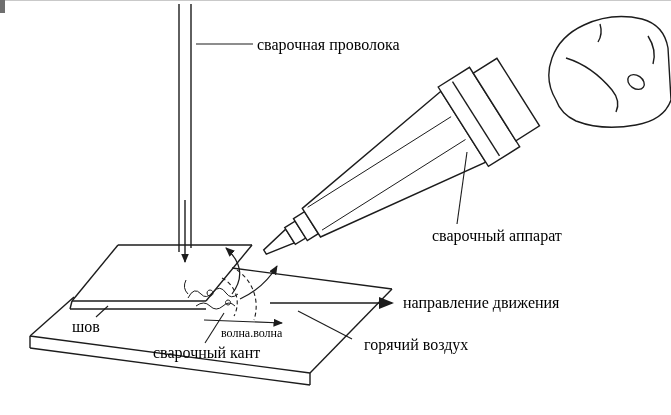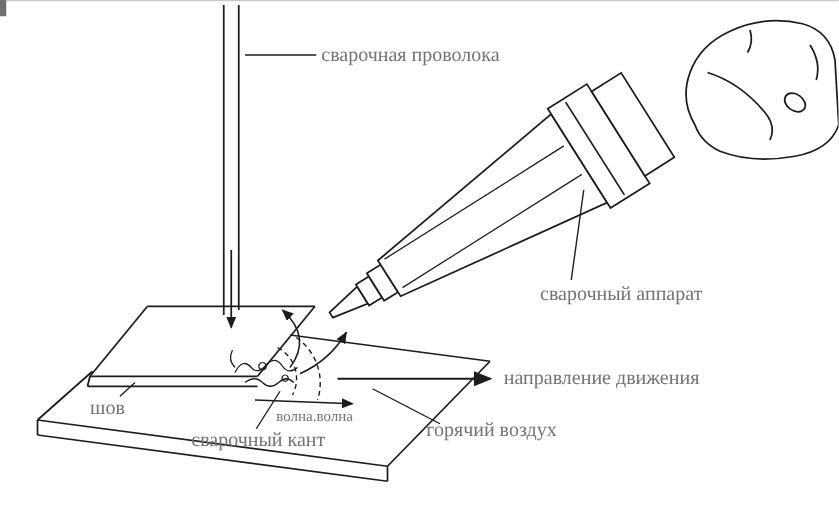--- a/index.html
+++ b/index.html
@@ -6,21 +6,21 @@
   .stage{
     position:relative;
     width:671px;height:415px;
     background:#ffffff;
     overflow:hidden;
     font-family:"Liberation Serif","DejaVu Serif",serif;
   }
   .stage svg{position:absolute;left:0;top:0;}
   .lbl{
     position:absolute;
-    color:#737373;
+    color:#000000;
     font-size:16px;
     line-height:1.1;
     white-space:nowrap;
   }
   .lbl.small{font-size:12px;}
   .artifact-top{
     position:absolute;left:0;top:0;width:100%;height:1px;background:#c9c9c9;
   }
   .artifact-corner{
     position:absolute;left:0;top:0;width:5px;height:13px;background:#6f6f6f;
@@ -120,21 +120,21 @@
 
   <div class="artifact-top"></div>
   <div class="artifact-corner"></div>
 
   <div class="lbl" style="left:257px;top:36px;">сварочная проволока</div>
 
   <div class="lbl" style="left:403px;top:294px;">направление движения</div>
 
   <div class="lbl" style="left:432px;top:227px;">сварочный аппарат</div>
 
-  <div class="lbl" style="left:341px;top:336px;">горячий воздух</div>
+  <div class="lbl" style="left:364px;top:336px;">горячий воздух</div>
 
   <div class="lbl small" style="left:221px;top:327px;">волна.волна</div>
 
   <div class="lbl" style="left:72px;top:318px;">шов</div>
 
   <div class="lbl" style="left:153px;top:344px;">сварочный кант</div>
 
 </div>
 
 </body></html>

